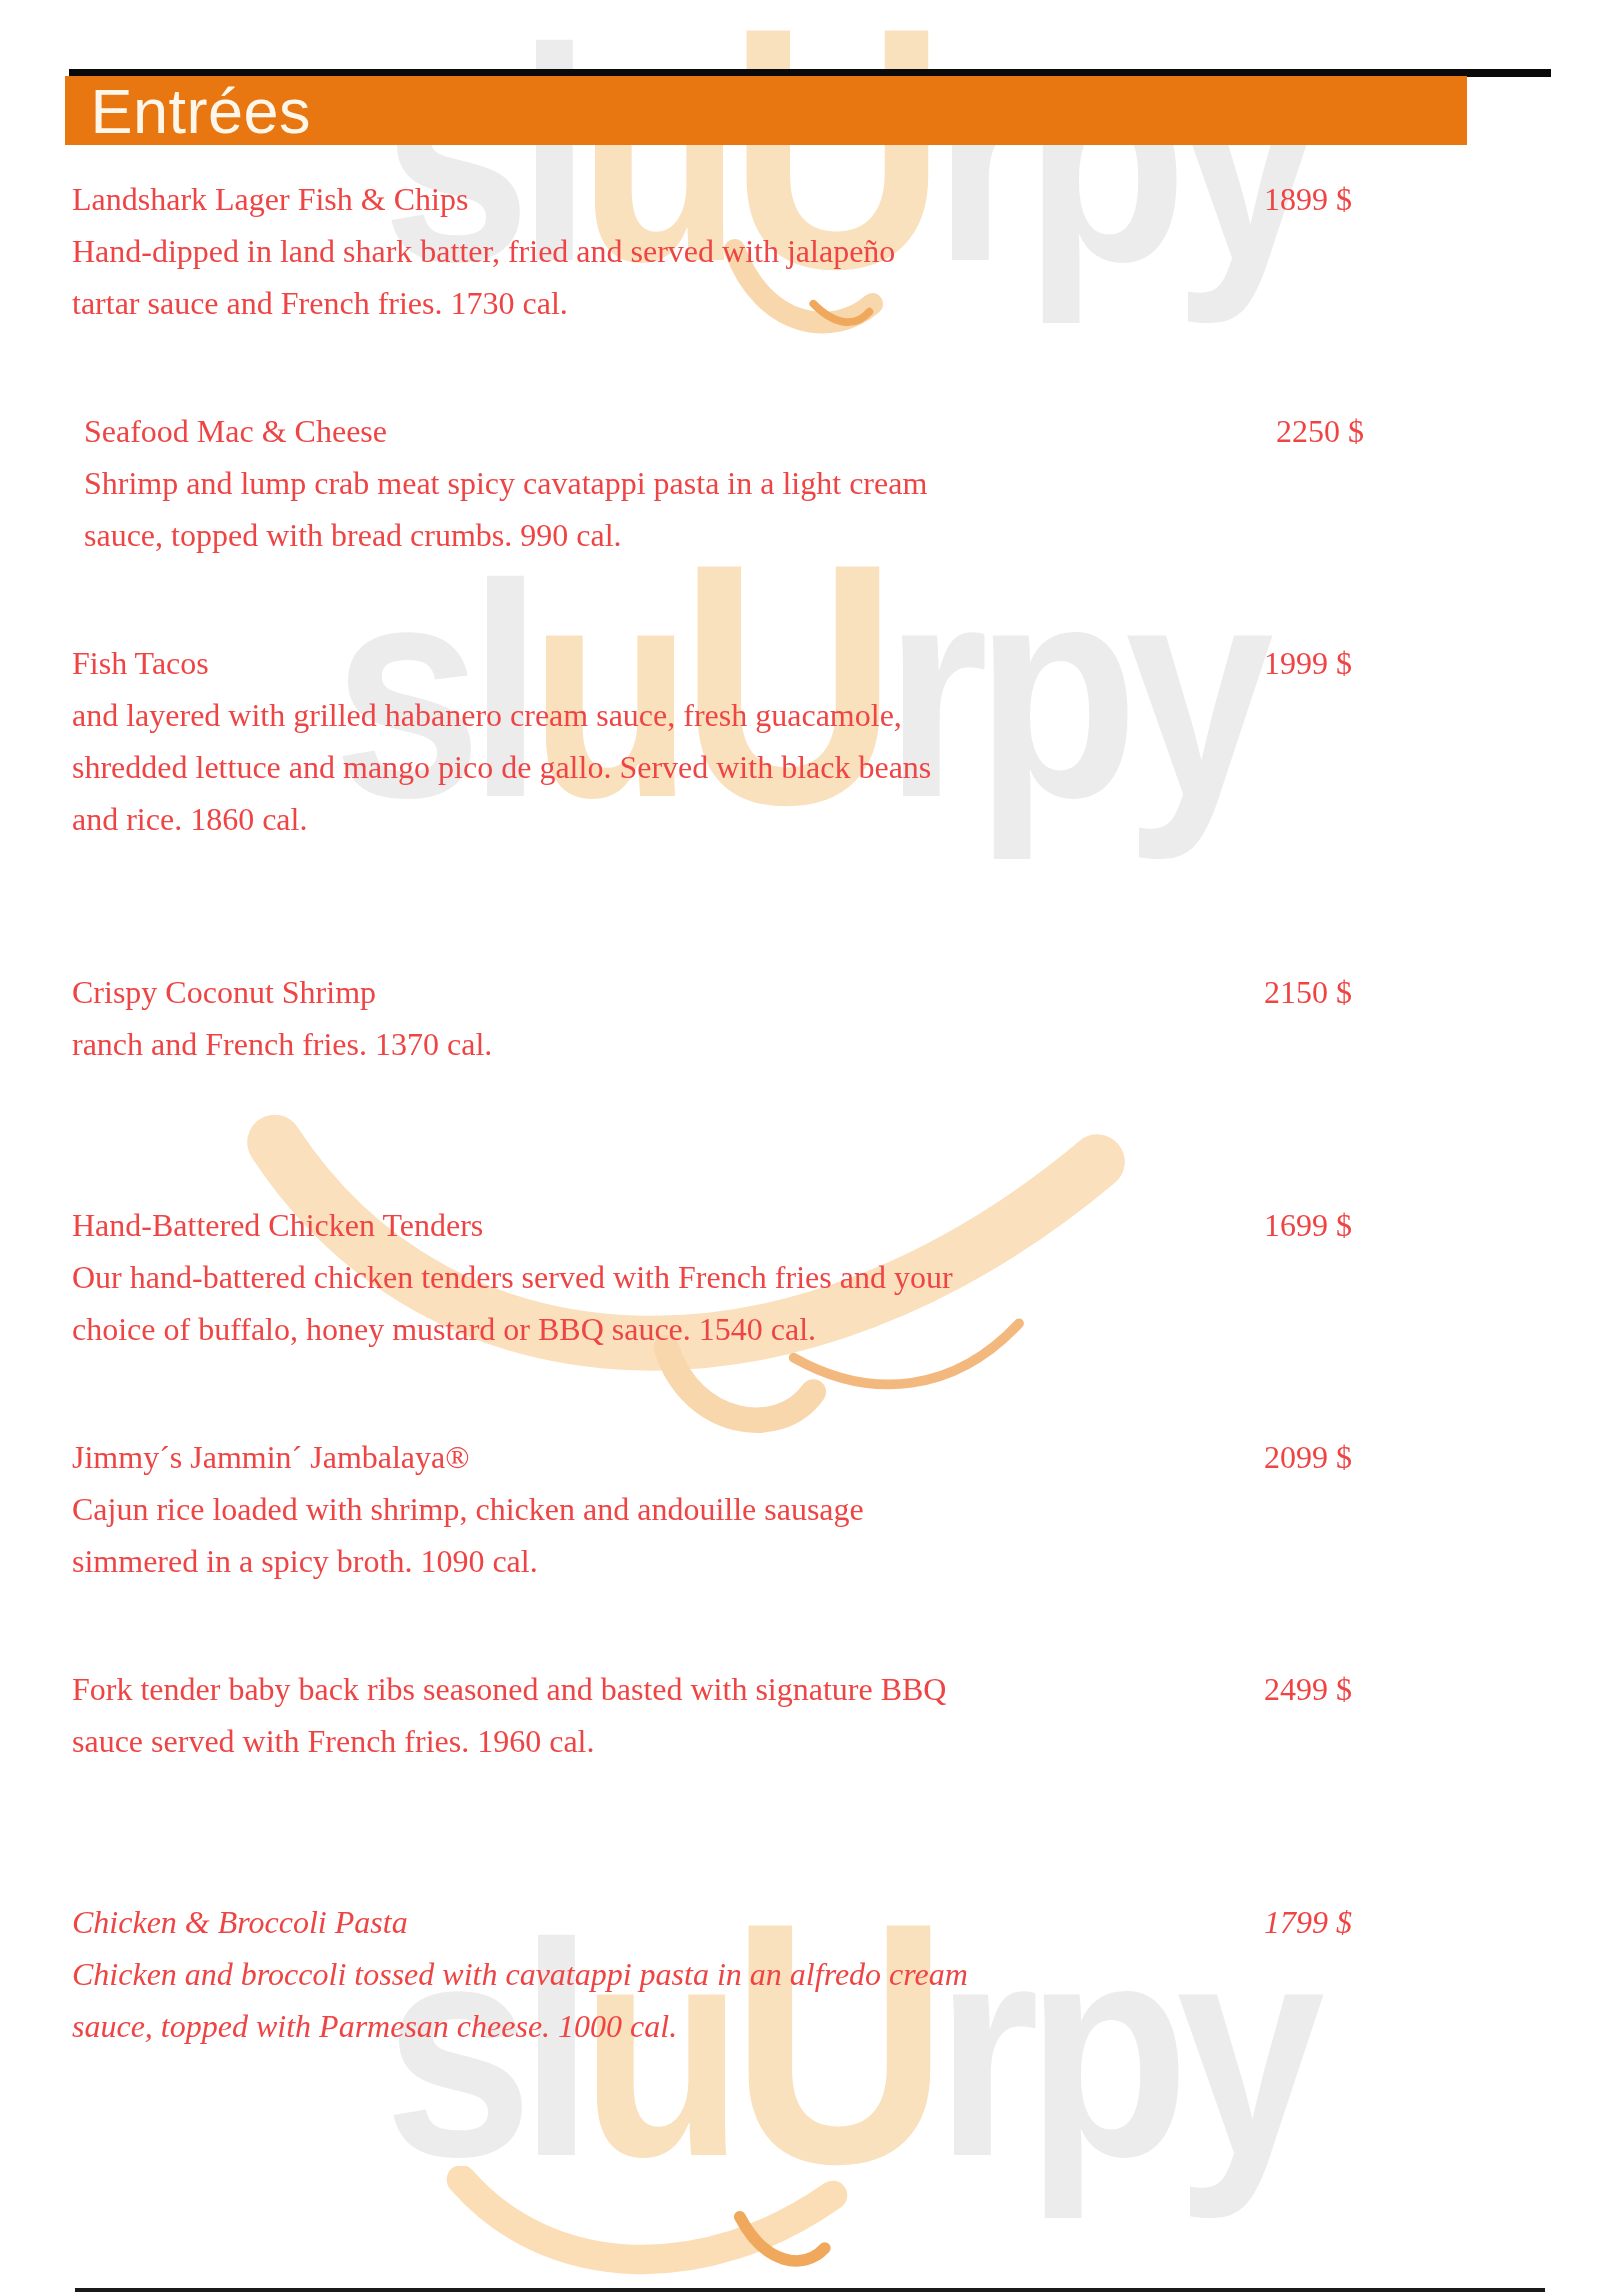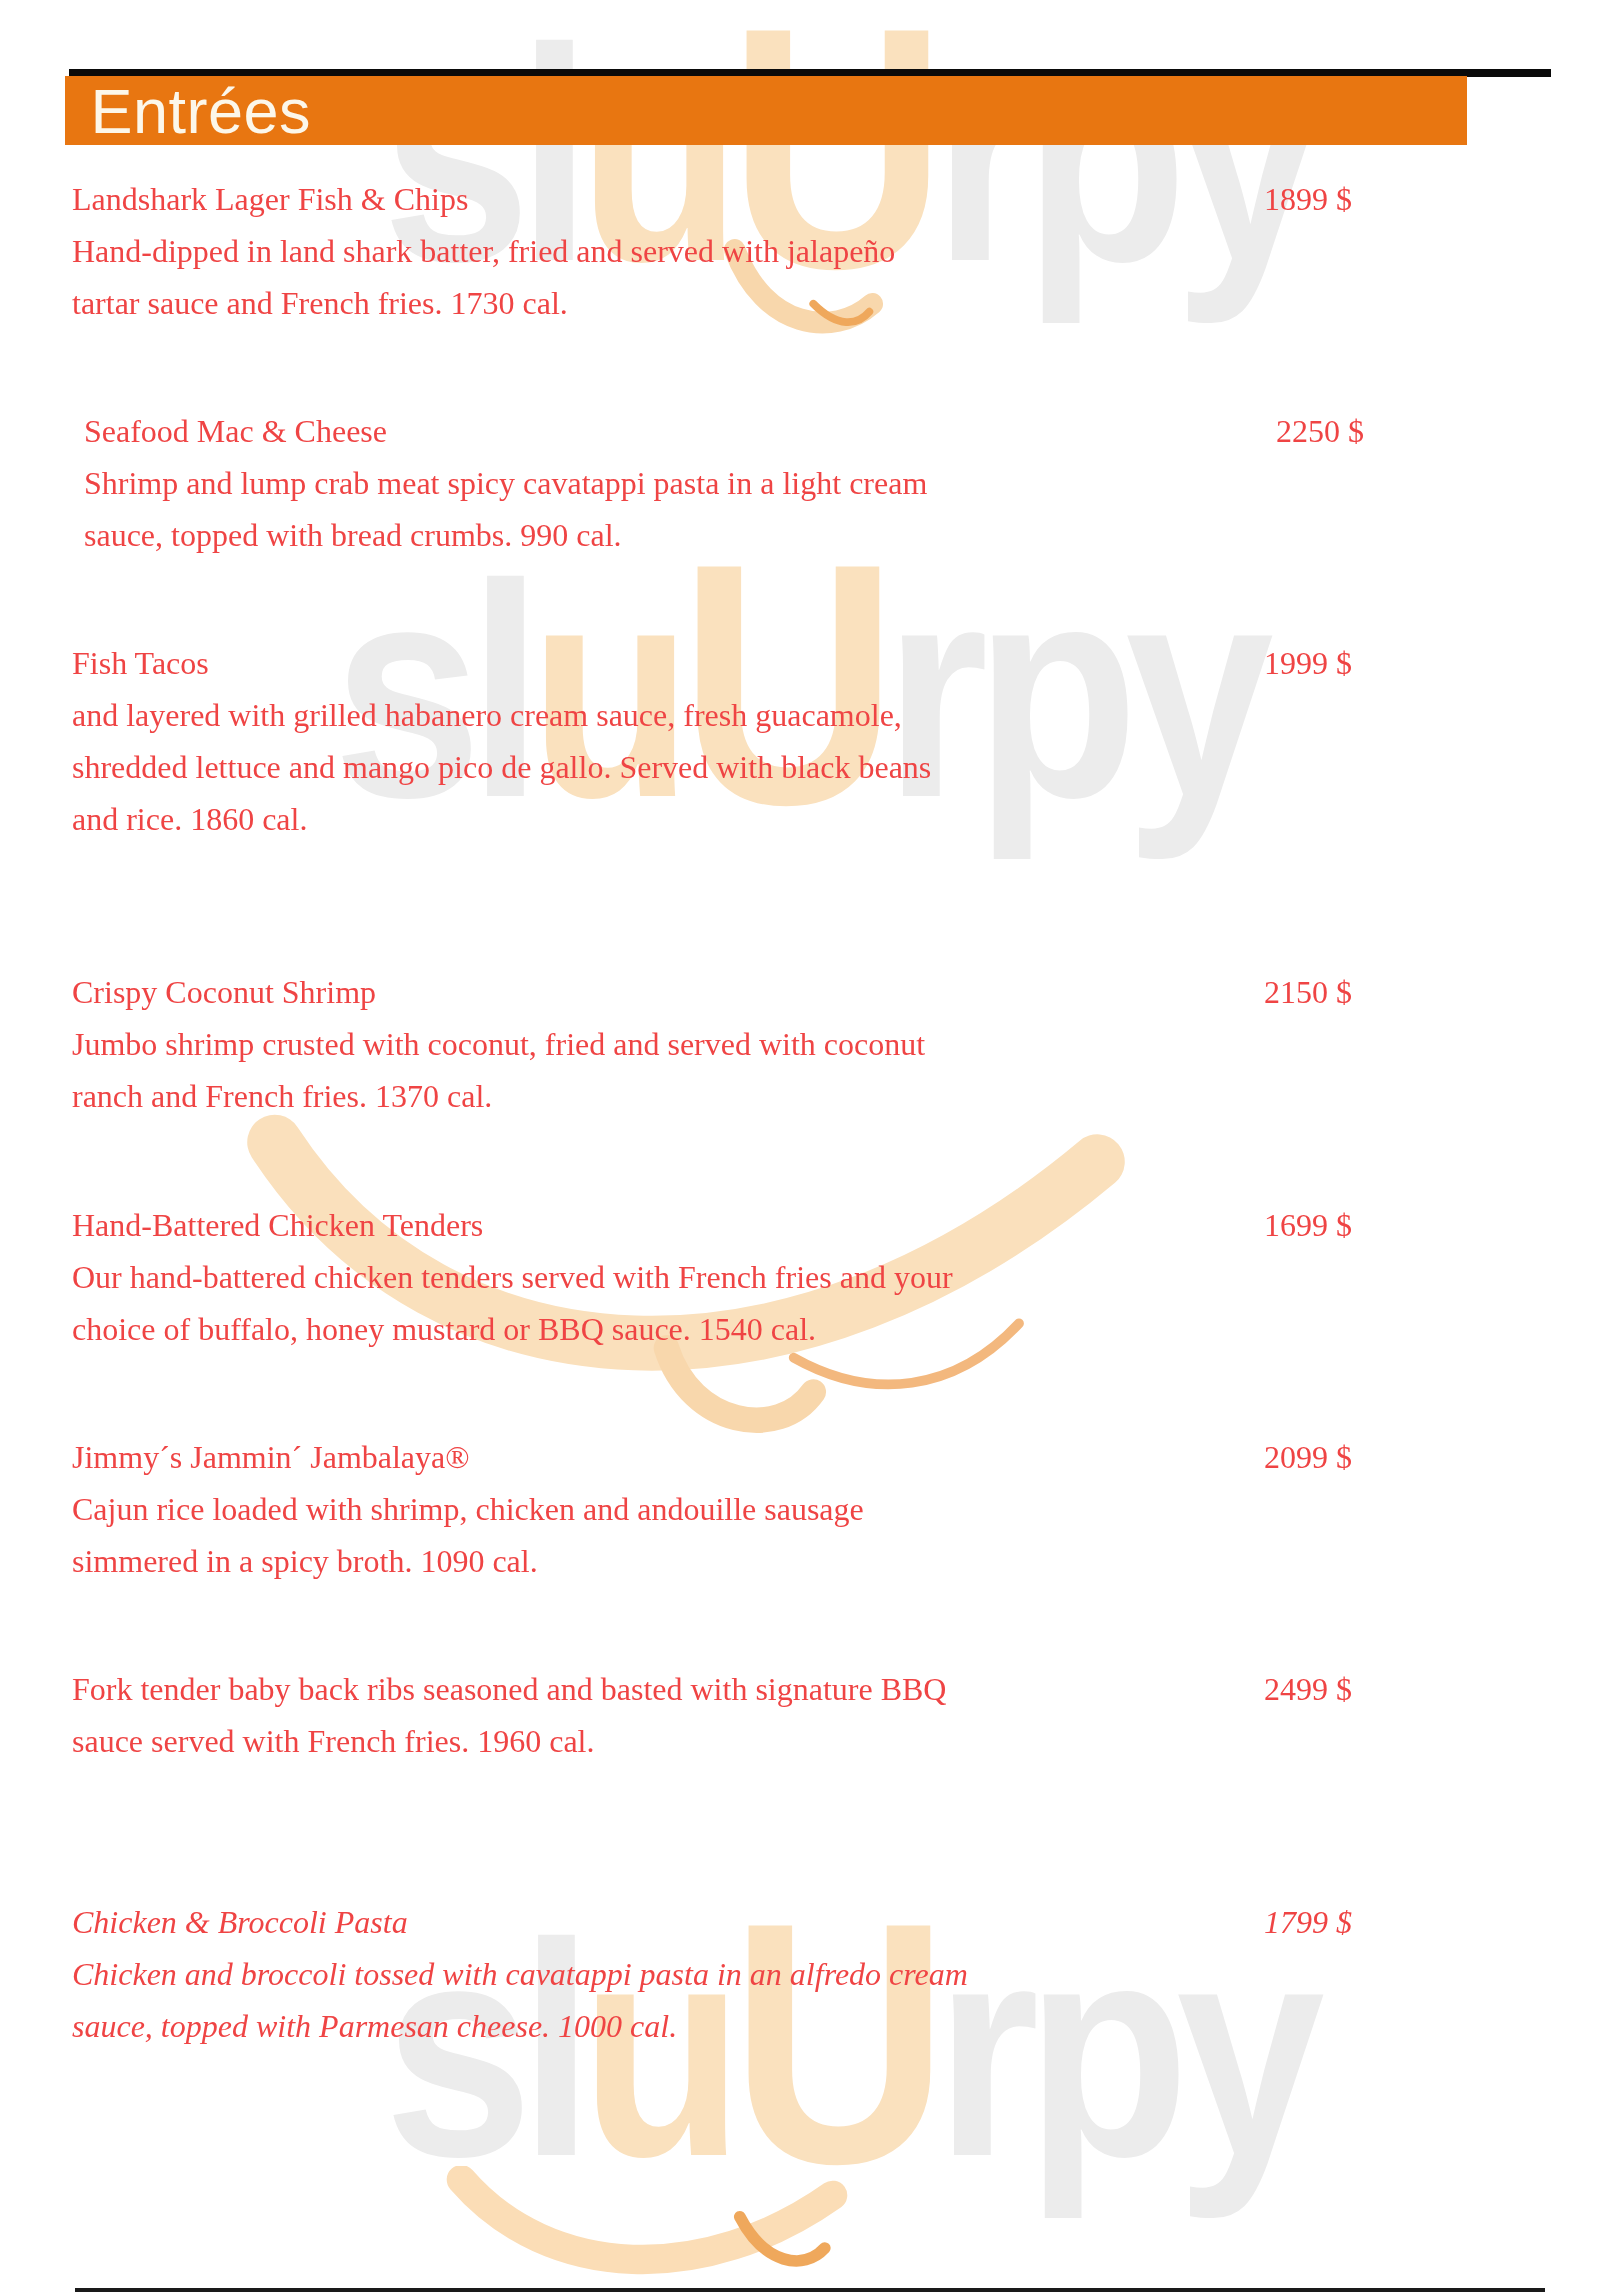--- a/index.html
+++ b/index.html
@@ -115,21 +115,20 @@
     <div class="item" style="top: 637px;">
       <div class="item-title">Fish Tacos</div>
       <div class="item-price">1999 $</div>
       <div class="item-desc">and layered with grilled habanero cream sauce, fresh guacamole,</div>
       <div class="item-desc">shredded lettuce and mango pico de gallo. Served with black beans</div>
       <div class="item-desc">and rice. 1860 cal.</div>
     </div>
     <div class="item" style="top: 966px;">
       <div class="item-title">Crispy Coconut Shrimp</div>
       <div class="item-price">2150 $</div>
-      <div class="item-desc">Jumbo shrimp crusted with coconut, fried and served with coconut</div>
       <div class="item-desc">ranch and French fries. 1370 cal.</div>
     </div>
     <div class="item" style="top: 1199px;">
       <div class="item-title">Hand-Battered Chicken Tenders</div>
       <div class="item-price">1699 $</div>
       <div class="item-desc">Our hand-battered chicken tenders served with French fries and your</div>
       <div class="item-desc">choice of buffalo, honey mustard or BBQ sauce. 1540 cal.</div>
     </div>
     <div class="item" style="top: 1431px;">
       <div class="item-title">Jimmy´s Jammin´ Jambalaya®</div>

